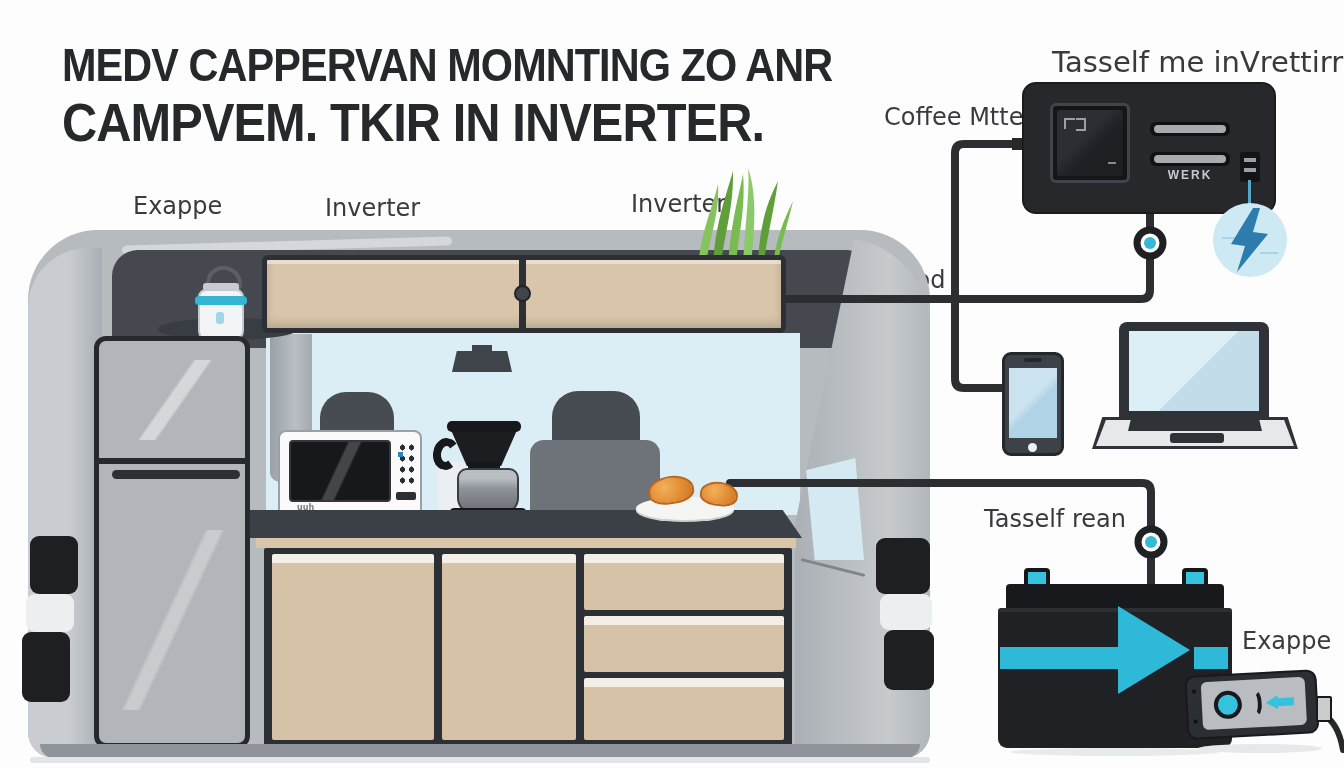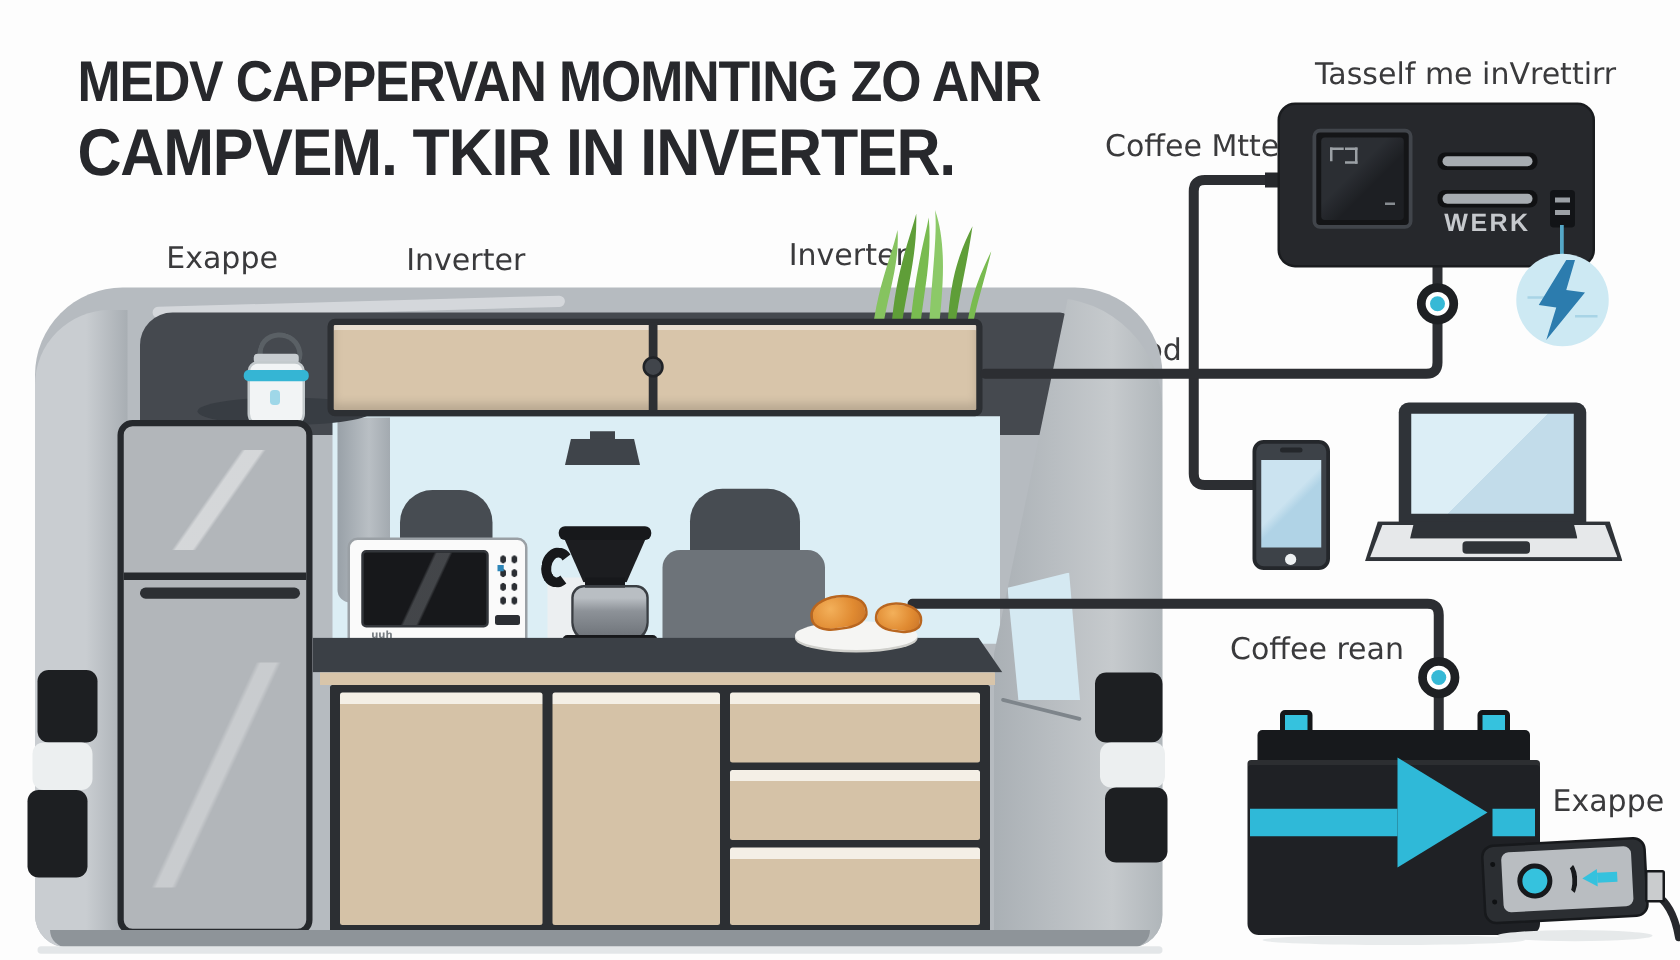--- a/index.html
+++ b/index.html
@@ -11,21 +11,21 @@
   .title1{left:62px;top:38px;font-family:"Liberation Sans",sans-serif;font-weight:700;
           font-size:46px;color:#27282c;letter-spacing:-1px;transform:scaleX(.9);transform-origin:0 0;white-space:nowrap;}
   .title2{left:62px;top:92px;font-family:"Liberation Sans",sans-serif;font-weight:700;
           font-size:53px;color:#27282c;letter-spacing:-1px;transform:scaleX(.92);transform-origin:0 0;white-space:nowrap;}
 
   
   .lbl{color:#3a3a3c;font-size:24px;white-space:nowrap;}
   .lbl-fridge{left:133px;top:192px;}
   .lbl-cab-l{left:325px;top:194px;}
   .lbl-cab-r{left:631px;top:190px;}
-  .lbl-inv{left:1052px;top:45px;font-size:24px;}
+  .lbl-inv{left:1052px;top:45px;font-size:29px;}
   .lbl-coffee{left:884px;top:103px;}
   .lbl-mid{left:861px;top:266px;}
   .lbl-low{left:984px;top:505px;}
   .lbl-chg{left:1242px;top:627px;}
 
   
   .van-body{left:28px;top:230px;width:902px;height:528px;background:#b6bbc0;border-radius:70px 70px 26px 26px;}
   .van-roof-hl{left:122px;top:241px;width:330px;height:9px;background:#d9dcdf;border-radius:8px;transform:rotate(-1.6deg);opacity:.85;}
   .van-left{left:28px;top:248px;width:74px;height:510px;background:linear-gradient(90deg,#c9cdd1 55%,#a8aeb3);border-radius:60px 0 0 26px;}
   .interior-dark{left:112px;top:250px;width:744px;height:98px;background:#45494f;border-radius:26px 8px 0 0;}
@@ -125,21 +125,21 @@
   .inv-seg1{left:1064px;top:118px;width:9px;height:9px;border:2px solid #9ba0a5;border-right:none;border-bottom:none;}
   .inv-seg2{left:1076px;top:118px;width:8px;height:9px;border:2px solid #9ba0a5;border-left:none;}
   .inv-plus{left:1108px;top:162px;width:8px;height:2px;background:#878c91;}
   .inv-slot{background:#101113;border-radius:6px;}
   .slot1{left:1150px;top:122px;width:80px;height:14px;}
   .slot2{left:1150px;top:152px;width:80px;height:14px;}
   .inv-slot-bar{background:#a7acb1;border-radius:4px;}
   .slot1b{left:1154px;top:125px;width:72px;height:8px;}
   .slot2b{left:1154px;top:155px;width:72px;height:8px;}
   .inv-werk{left:1150px;top:168px;width:80px;text-align:center;font-family:"Liberation Sans",sans-serif;
-            font-weight:700;font-size:20px;color:#c6c9cd;letter-spacing:2px;}
+            font-weight:700;font-size:12px;color:#c6c9cd;letter-spacing:2px;}
   .outlet{left:1240px;top:152px;width:20px;height:30px;background:#121417;border-radius:3px;}
   .outlet-b1{left:1244px;top:158px;width:12px;height:4px;background:#9ba0a5;}
   .outlet-b2{left:1244px;top:168px;width:12px;height:4px;background:#9ba0a5;}
   .bolt-hanger{left:1248px;top:180px;width:3px;height:32px;background:#55a8c8;}
 
   
   .bolt-circle{left:1213px;top:203px;width:74px;height:74px;background:#cde9f3;border-radius:50%;}
   .bolt-line1{left:1222px;top:237px;width:20px;height:2px;background:#a8d4e6;}
   .bolt-line2{left:1260px;top:252px;width:18px;height:2px;background:#a8d4e6;}
 
@@ -188,21 +188,21 @@
 
   <div class="abs title1">MEDV CAPPERVAN MOMNTING ZO ANR</div>
   <div class="abs title2">CAMPVEM. TKIR IN INVERTER.</div>
 
   <div class="abs lbl lbl-fridge">Exappe</div>
   <div class="abs lbl lbl-cab-l">Inverter</div>
   <div class="abs lbl lbl-cab-r">Inverter</div>
   <div class="abs lbl lbl-inv">Tasself me inVrettirr</div>
   <div class="abs lbl lbl-coffee">Coffee Mtten,</div>
   <div class="abs lbl lbl-mid">Imøtod</div>
-  <div class="abs lbl lbl-low">Coffee rean</div>
+  <div class="abs lbl lbl-low">Tasself rean</div>
   <div class="abs lbl lbl-chg">Exappe</div>
 
   <div class="abs van-body"></div>
   <div class="abs van-roof-hl"></div>
   <div class="abs van-left"></div>
   <div class="abs interior-dark"></div>
   <div class="abs window"></div>
   <div class="abs curtain"></div>
   <div class="abs mirror-mount"></div>
   <div class="abs mirror"></div>

